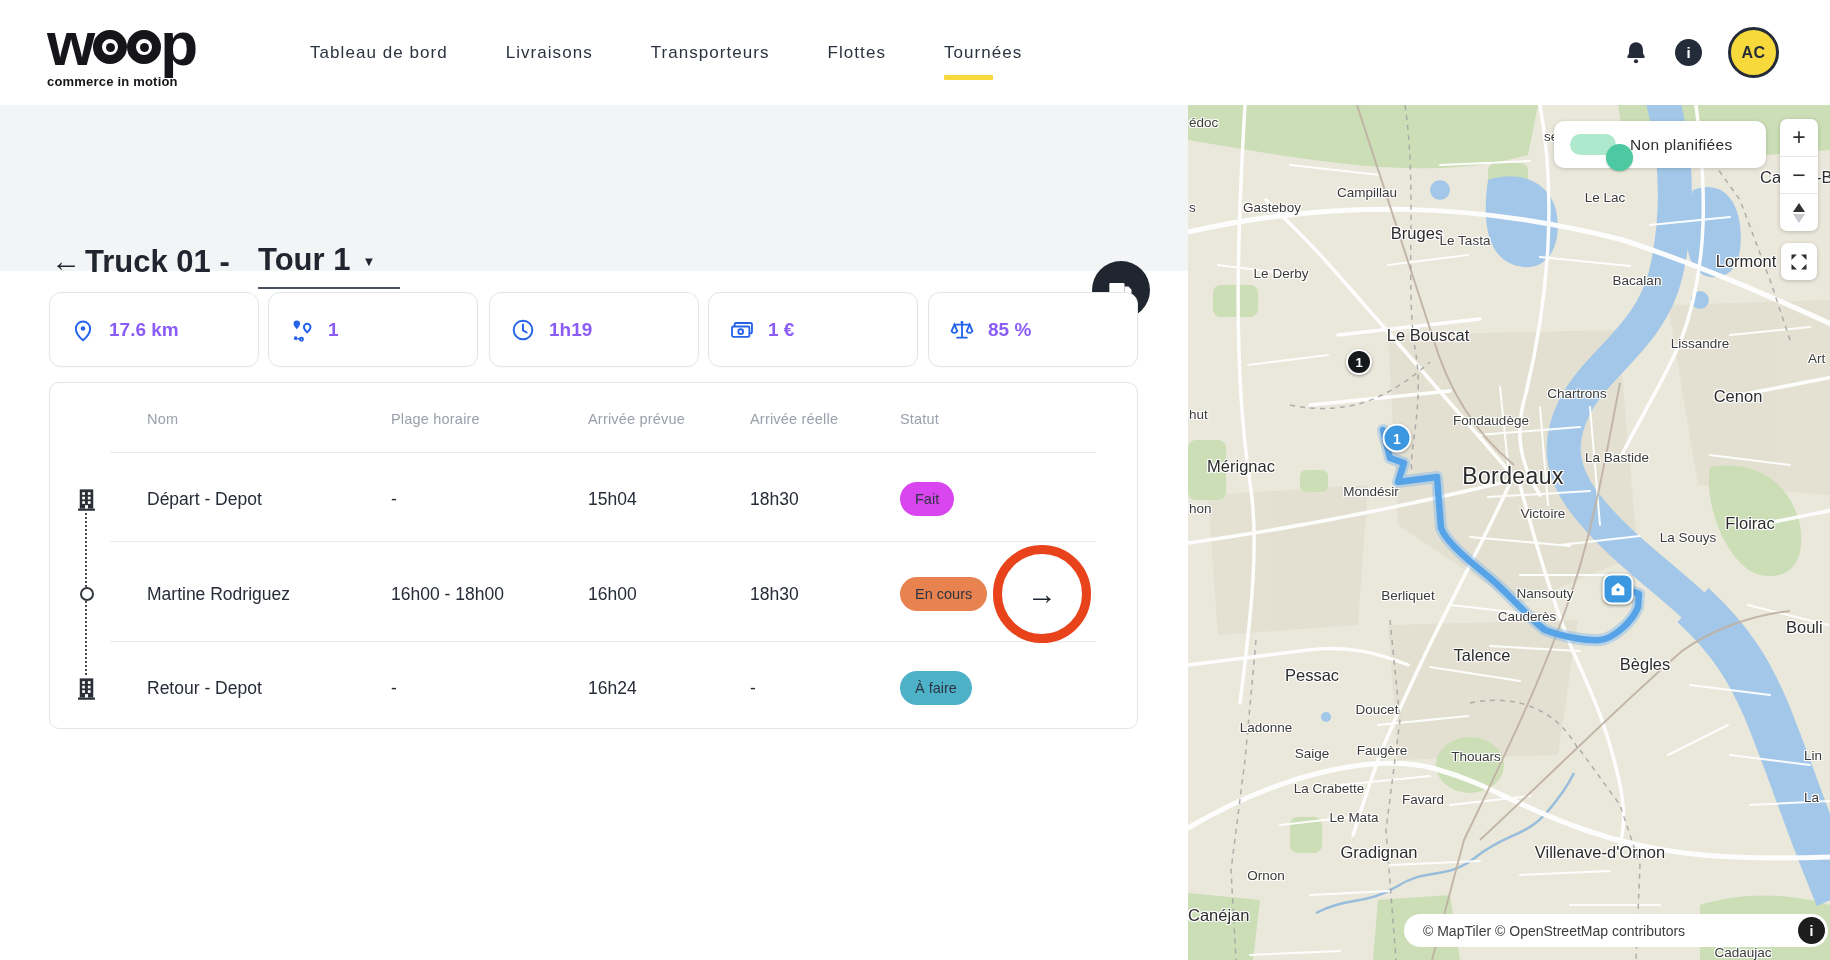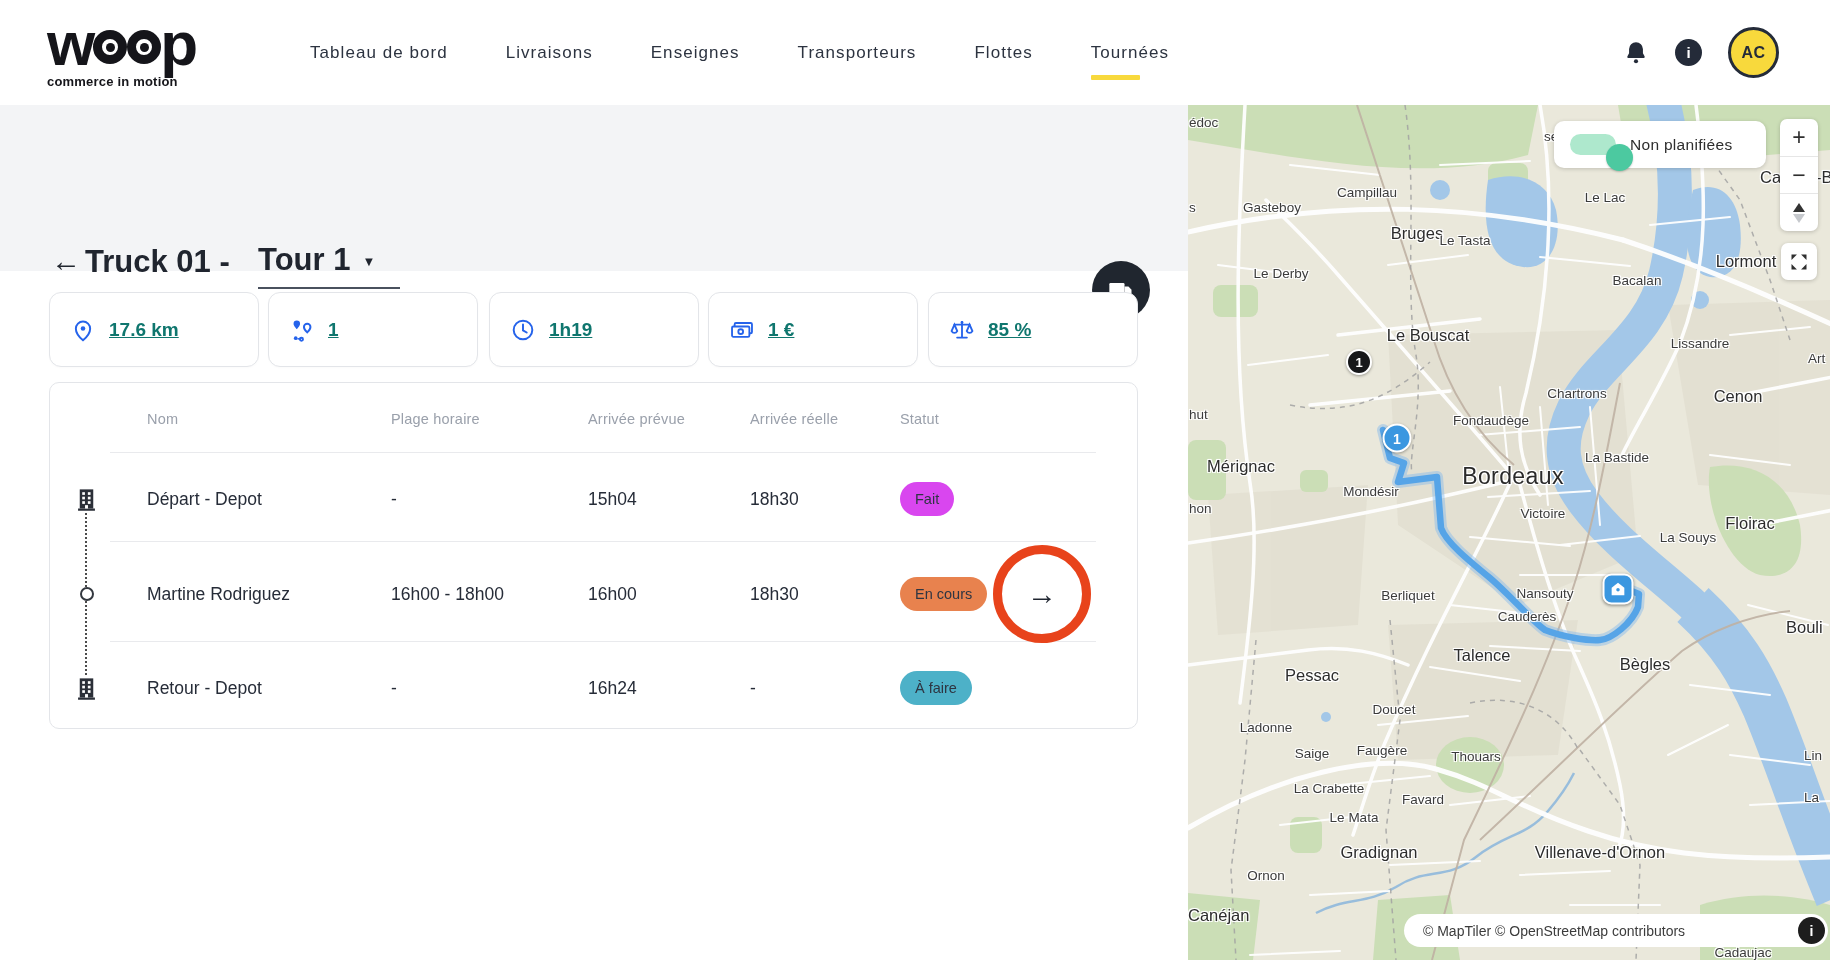--- a/index.html
+++ b/index.html
@@ -38,21 +38,21 @@
   .tour-select .tour-name { font-size:31px; font-weight:700; color:#20252f; line-height:1.05; }
   .tour-select .caret { font-size:13px; color:#20252f; margin-top:10px; }
   .header-date { position:absolute; left:77px; top:200px; font-size:20px; color:#343b47; }
   .truck-fab { position:absolute; left:1092px; top:156px; width:58px; height:58px; border-radius:50%;
     background:#20262f; display:flex; align-items:center; justify-content:center; cursor:pointer; }
 
   
   .stat-card { position:absolute; top:292px; width:210px; height:75px; background:#fff;
     border:1px solid #e3e5e9; border-radius:12px; display:flex; align-items:center;
     padding-left:20px; gap:13px; box-shadow:0 1px 2px rgba(0,0,0,.02); }
-  .stat-value { font-size:19px; font-weight:700; color:#0f766e; white-space:nowrap;text-decoration:underline; }
+  .stat-value { font-size:19px; font-weight:700; color:#8b5cf6; white-space:nowrap; }
 
   
   .table-card { position:absolute; left:49px; top:382px; width:1089px; height:347px; background:#fff;
     border:1px solid #e3e5e9; border-radius:10px; }
   .th { position:absolute; top:28px; font-size:14.5px; color:#9aa0ab; letter-spacing:.2px; }
   .sep { position:absolute; left:60px; width:986px; height:1px; background:#e9eaed; }
   .cell { position:absolute; transform:translateY(-50%); font-size:17.5px; color:#262c38; white-space:nowrap; }
   .cell.name { font-weight:500; }
   .badge { position:absolute; left:850px; transform:translateY(-50%); padding:9px 15px; border-radius:18px;
     font-size:14.5px; color:#2e3542; white-space:nowrap; }
@@ -126,21 +126,20 @@
           <span class="dot"></span>
         </span>
       <span class="logo-letter">p</span>
     </div>
     <div class="logo-tag">commerce in motion</div>
   </div>
 
   <nav class="navlinks">
     <div class="navlink">Tableau de bord</div>
     <div class="navlink">Livraisons</div>
-    <div class="navlink">Enseignes</div>
     <div class="navlink">Transporteurs</div>
     <div class="navlink">Flottes</div>
     <div class="navlink">
       <span>Tournées</span>
       <span class="underline" style="background: rgb(248, 217, 60);"></span>
     </div>
   </nav>
 
   <div class="topbar-right">
     <svg class="bell" viewBox="0 0 24 24" fill="#242b39">
@@ -464,21 +463,21 @@
       <div class="mlab dist" style="left: 339px; top: 511px;">Cauderès</div>
 
       <div class="mlab city anchor-l" style="left: 598px; top: 522px;">Bouli</div>
 
       <div class="mlab city" style="left: 294px; top: 550px;">Talence</div>
 
       <div class="mlab city" style="left: 457px; top: 559px;">Bègles</div>
 
       <div class="mlab city" style="left: 124px; top: 570px;">Pessac</div>
 
-      <div class="mlab dist" style="left: 184px; top: 604px; padding-left: 44px;">Doucet</div>
+      <div class="mlab dist" style="left: 167px; top: 604px; padding-left: 44px;">Doucet</div>
 
       <div class="mlab dist" style="left: 78px; top: 622px;">Ladonne</div>
 
       <div class="mlab dist" style="left: 124px; top: 648px;">Saige</div>
 
       <div class="mlab dist" style="left: 194px; top: 645px;">Faugère</div>
 
       <div class="mlab dist" style="left: 288px; top: 651px;">Thouars</div>
 
       <div class="mlab dist anchor-l" style="left: 616px; top: 650px;">Lin</div>

